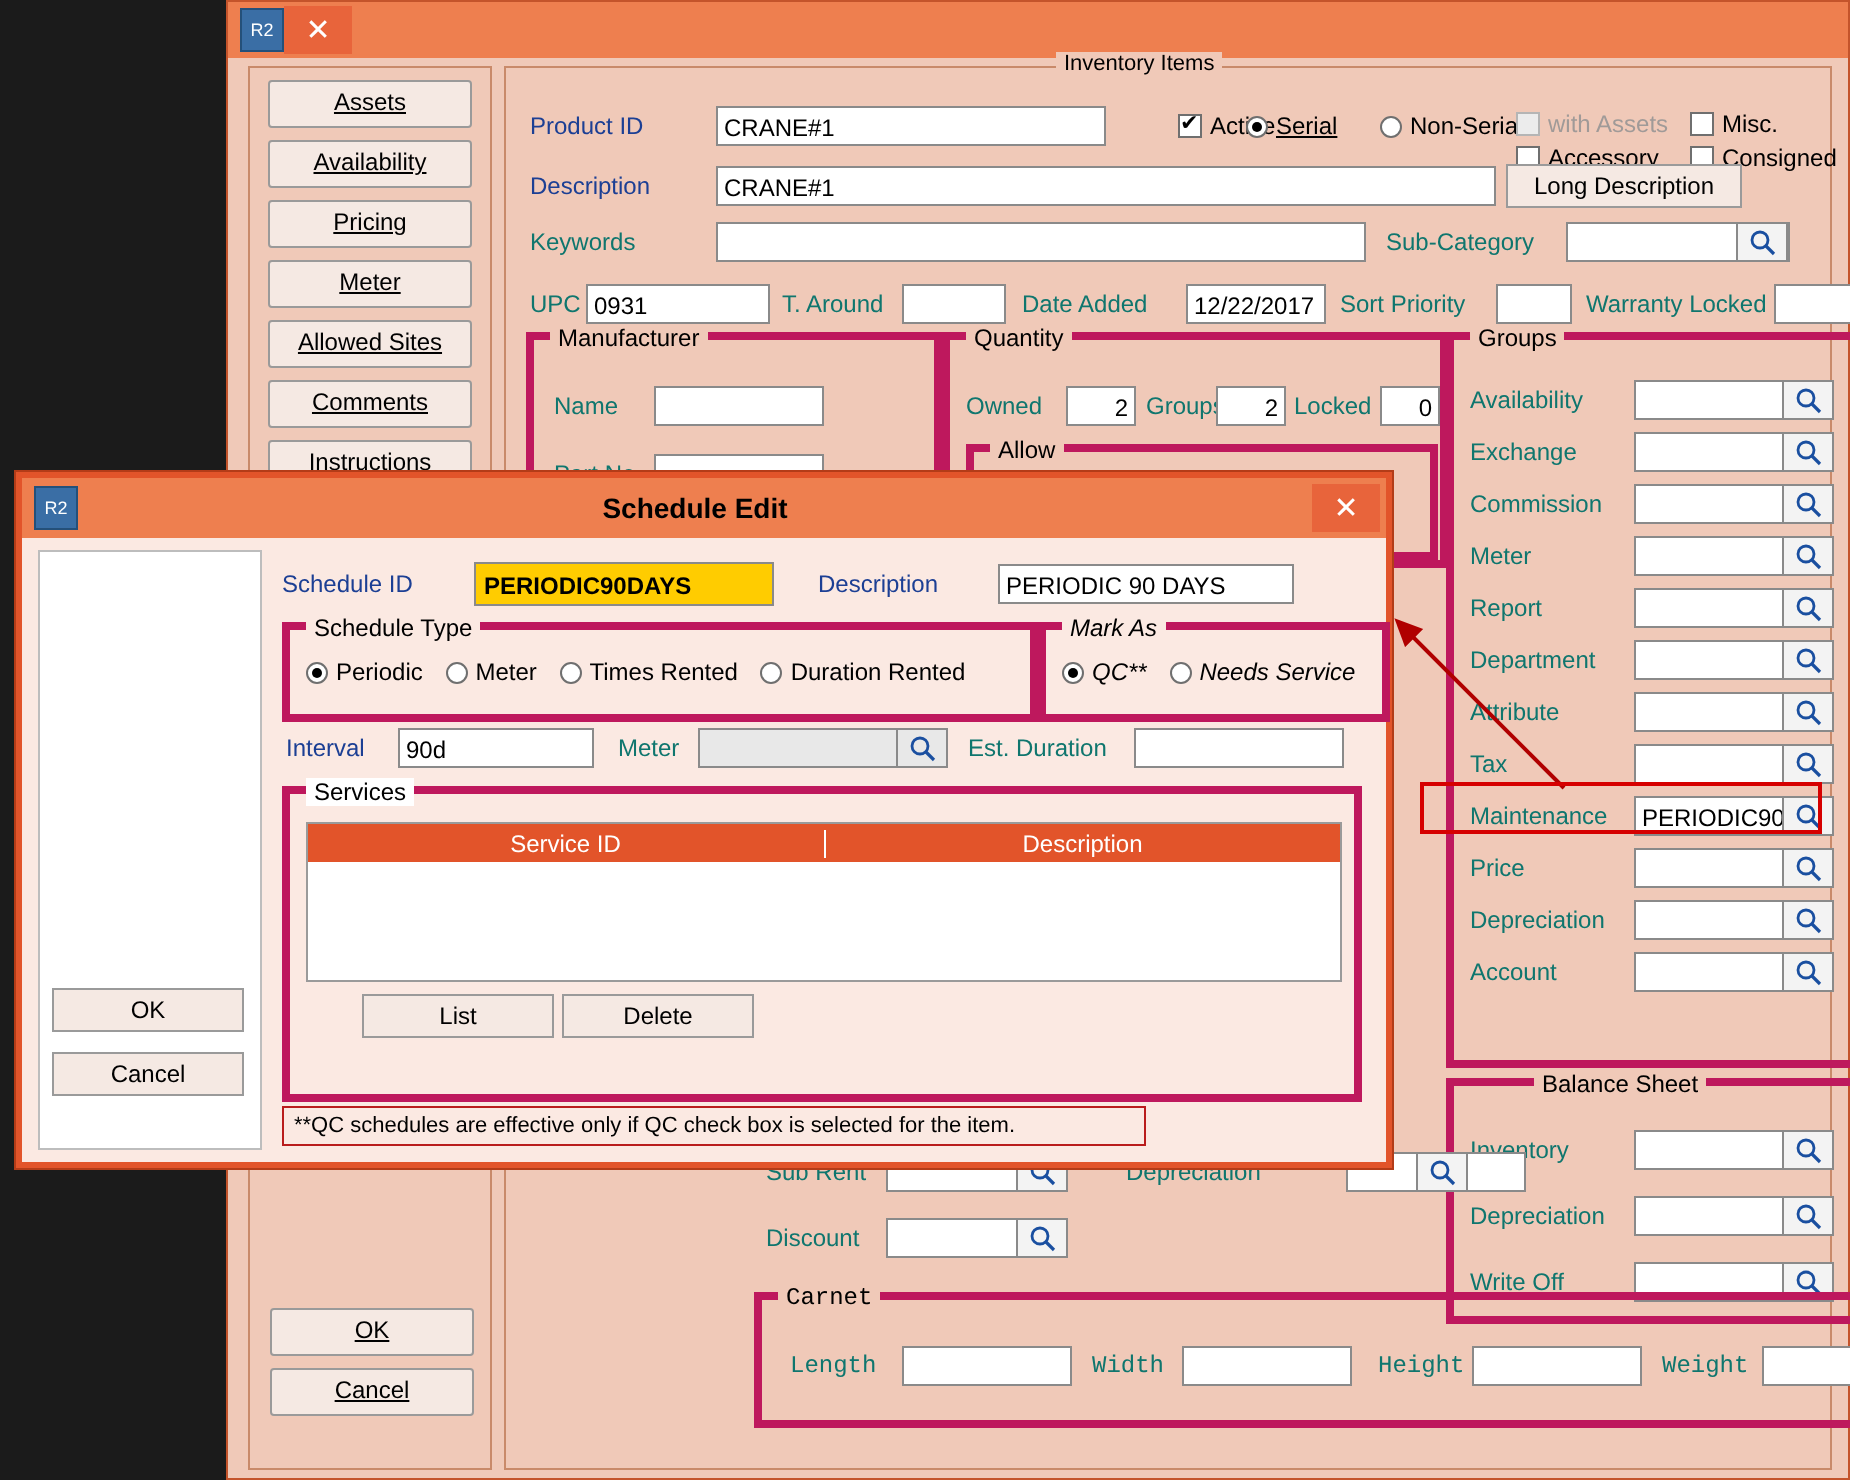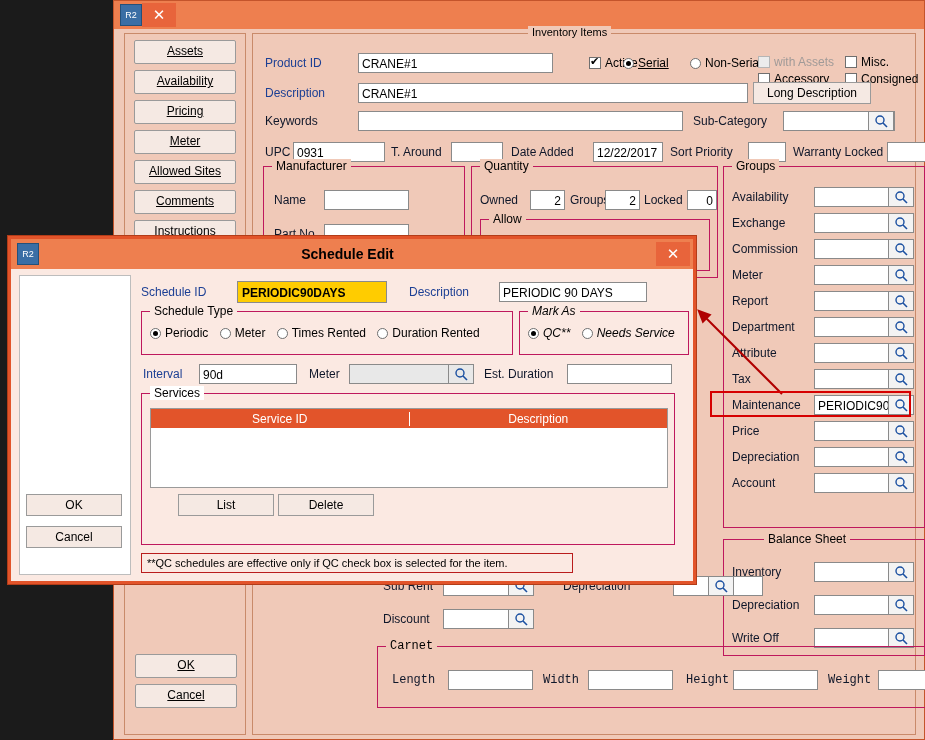--- a/index.html
+++ b/index.html
@@ -55,21 +55,21 @@
   .lbtn.bottom{position:absolute;left:10px;}
 
   .inv-panel{
     position:absolute;left:138px;top:4px;right:8px;bottom:4px;
     border:1px solid #c98a6a;background:#f0c9b8;
   }
   .grp-legend{
     position:absolute;top:-8px;background:#f0c9b8;padding:0 4px;font-size:11px;
   }
   .lbl{font-size:12px;color:#1c3f94;}
-  .lbl-blk{font-size:12px;color:#0f172a;}
+  .lbl-blk{font-size:12px;color:#0f766e;}
   .fld{
     background:#fff;border:1px solid #8a8a8a;height:20px;line-height:20px;
     font-size:12px;padding:0 3px;box-sizing:border-box;overflow:hidden;white-space:nowrap;
   }
   .fld.ro{background:#e8e8e8;}
   .btn{
     background:#f5e9e3;border:1px solid #9a9a9a;height:22px;line-height:20px;
     text-align:center;font-size:12px;box-sizing:border-box;
   }
   .mag{
@@ -92,21 +92,21 @@
     width:12px;height:12px;border:1px solid #6f6f6f;background:#fff;display:inline-block;
     box-sizing:border-box;position:relative;
   }
   .chk.on::after{
     content:"✔";position:absolute;left:0px;top:-3px;font-size:11px;color:#000;
   }
   .chk.dis{border-color:#b5b5b5;background:#ececec;}
   .cbrow{display:inline-flex;align-items:center;gap:4px;margin-right:10px;font-size:12px;}
   .cbrow.dim{color:#a09a98;}
 
-  .group-box{position:absolute;border:1px solid #be185d;}
+  .group-box{position:absolute;border:4px solid #be185d;}
   .group-title{
     position:absolute;top:-8px;left:8px;background:#f0c9b8;padding:0 4px;
     font-size:12px;color:#000;
   }
 
   
   #sched-window{
     position:absolute;left:8px;top:236px;width:688px;height:348px;
     background:#fbe9e2;border:3px solid #e2542a;box-sizing:border-box;
     box-shadow:0 0 0 1px #b33c18;

